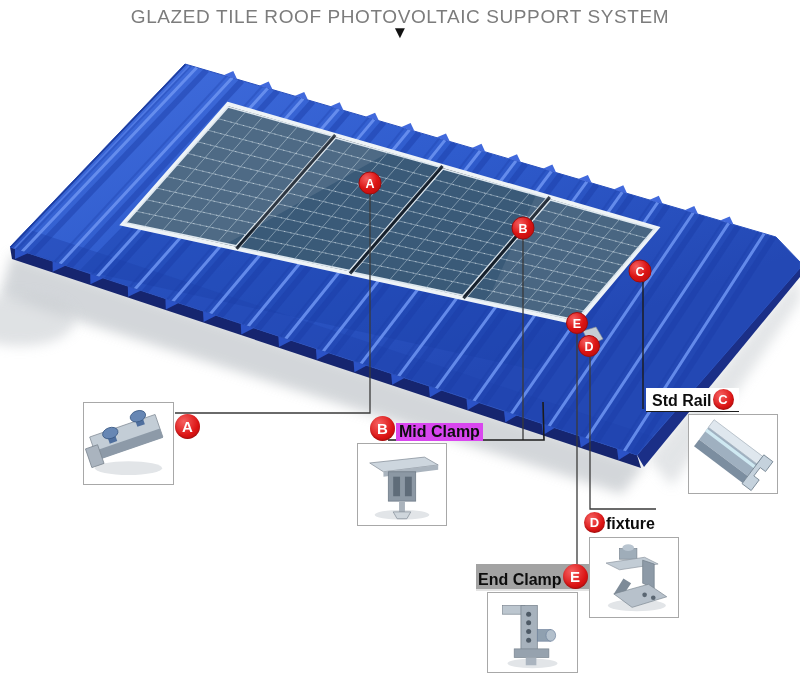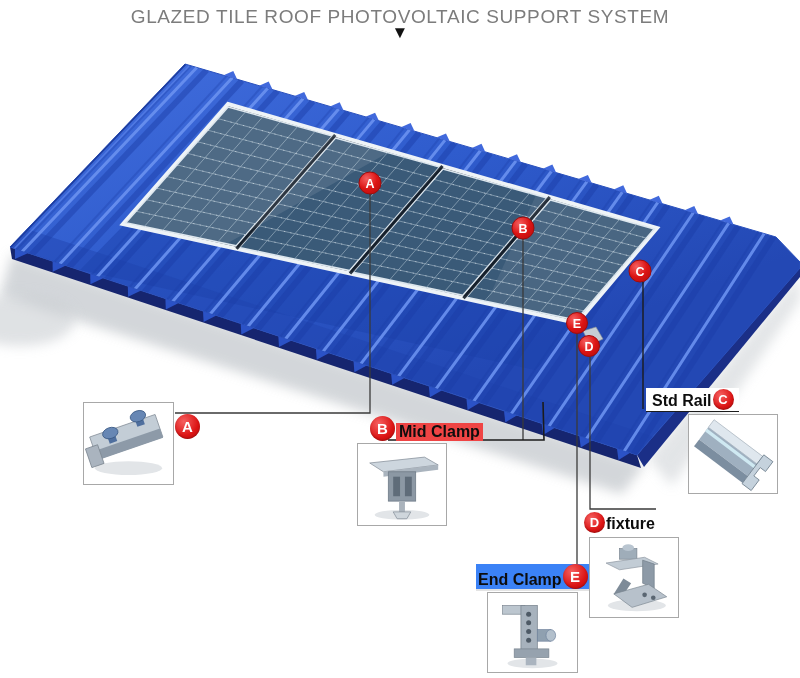--- a/index.html
+++ b/index.html
@@ -15,23 +15,23 @@
   .pointer{position:absolute;left:0;top:24px;width:100%;text-align:center;
            font-size:17px;color:#111;line-height:1;}
   .part-label{position:absolute;display:flex;align-items:flex-end;gap:1px;
               font-size:16px;font-weight:600;color:var(--label-ink);white-space:nowrap;}
   .badge{display:inline-flex;align-items:center;justify-content:center;
          width:25px;height:25px;border-radius:50%;
          background:radial-gradient(circle at 35% 30%, #f56060, #dc1414 60%, #b90d0d);
          color:#fff;font-size:15px;font-weight:700;line-height:1;
          box-shadow:inset 0 -1px 2px rgba(0,0,0,.25);}
   .badge.small{width:21px;height:21px;font-size:13px;}
-  .label-b .txt{background:#ef4444;padding:0 3px;}
+  .label-b .txt{background:#d946ef;padding:0 3px;}
   .label-c{background:#fff;padding:1px 5px 1px 6px;border-bottom:1.6px solid #1c1c1c;}
-  .label-e{background:#3b82f6;padding:0 2px;border-bottom:2px solid #e3e3e3;}
+  .label-e{background:#a3a3a3;padding:0 2px;border-bottom:2px solid #e3e3e3;}
   .part-box{position:absolute;background:#fff;border:1px solid var(--box-border);box-sizing:border-box;}
   .part-box svg{display:block;width:100%;height:100%;}
 </style>
 </head>
 <body>
 
 <div id="stage">
 
   <svg id="scene" viewBox="0 0 800 678">
     <defs>

